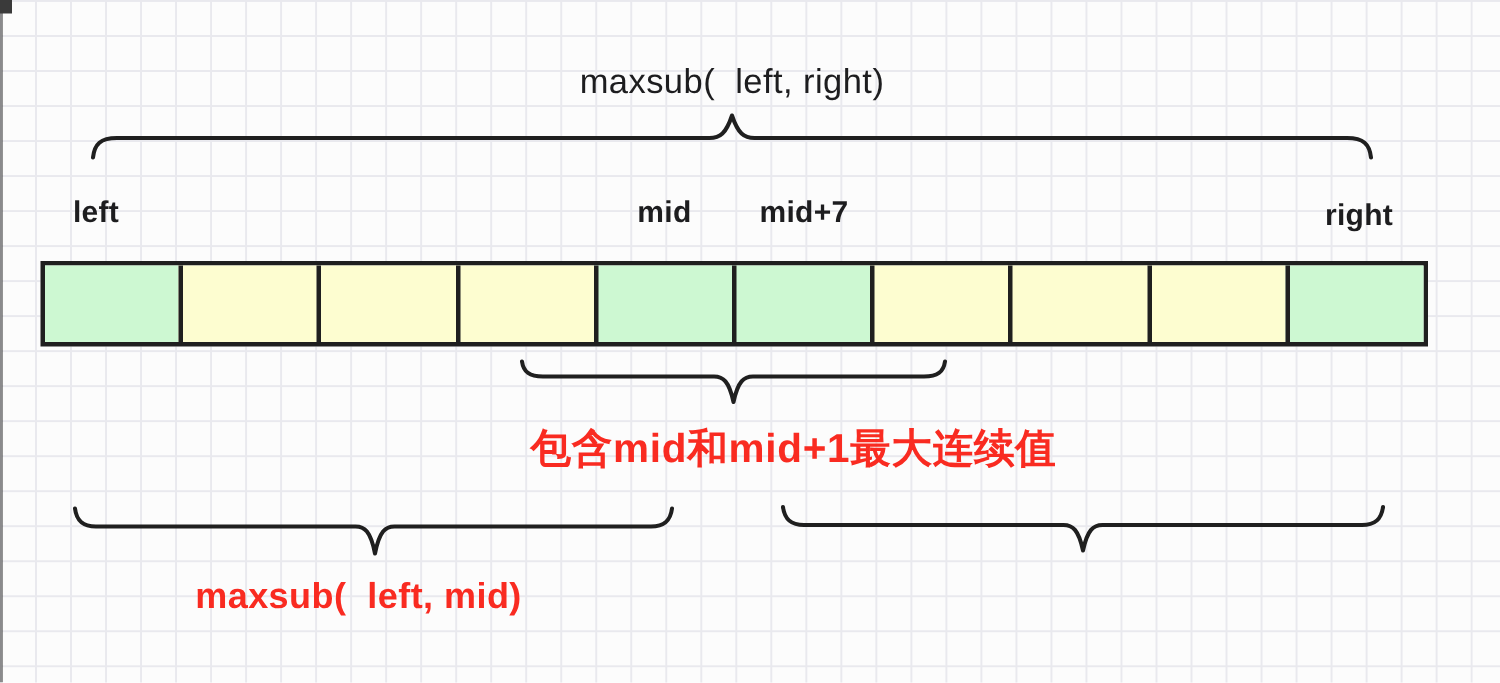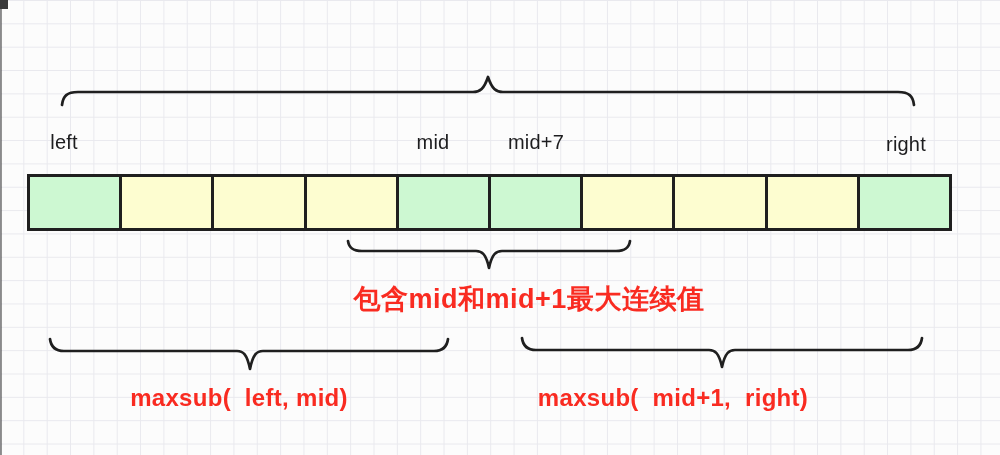--- a/index.html
+++ b/index.html
@@ -21,24 +21,24 @@
   }
 
   
   .txt { position: absolute; white-space: pre; transform: translateX(-50%); }
   #title {
     top: 41px; left: 488px;
     font-size: 23px; font-weight: 500; letter-spacing: 0.3px;
   }
   .ptr-label {
     top: 131px;
-    font-size: 20px; font-weight: 400; letter-spacing: 0.2px;
+    font-size: 20px; font-weight: 700; letter-spacing: 0.2px;
   }
   #label-left  { left: 64px;  }
-  #label-mid   { left: 433px; }
+  #label-mid   { left: 443px; }
   #label-mid1  { left: 536px; }
   #label-right { left: 906px; top: 133px; text-align: center; }
 
   .red { color: var(--accent-red); }
   #caption-cross {
     top: 281px; left: 494px;
     font-size: 27px; font-weight: 700; letter-spacing: 0.5px; margin-left: 35px;
   }
   #caption-left-half {
     top: 384px; left: 239px;
@@ -98,20 +98,21 @@
   <div id="edge-line"></div>
   <div id="edge-corner"></div>
 
   <svg id="braces" viewBox="0 0 1000 455">
     <path d="M 62 105 C 63 96 67 92 78 92 L 473 92 C 480 92 484 89 488 77 C 492 89 496 92 503 92 L 898 92 C 909 92 913 96 914 105"></path>
     <path d="M 348 241 C 349 248 353 251 362 251 L 476 251 C 482 251 486 254 489 268 C 492 254 496 251 502 251 L 616 251 C 625 251 629 248 630 241"></path>
     <path d="M 50 339 C 51 347 55 351 64 351 L 237 351 C 243 351 247 354 250 369 C 253 354 257 351 263 351 L 434 351 C 443 351 447 347 448 339"></path>
     <path d="M 522 338 C 523 346 527 350 536 350 L 709 350 C 715 350 719 353 722 367 C 725 353 729 350 735 350 L 908 350 C 917 350 921 346 922 338"></path>
   </svg>
 
+  <div id="title" class="txt">maxsub(  left, right)</div>
 
   <div id="label-left" class="txt ptr-label">left</div>
   <div id="label-mid" class="txt ptr-label">mid</div>
   <div id="label-mid1" class="txt ptr-label">mid+7</div>
   <div id="label-right" class="txt ptr-label">right</div>
 
   <div id="array">
       <div class="cell green"></div>
       <div class="cell yellow"></div>
       <div class="cell yellow"></div>
@@ -119,15 +120,14 @@
       <div class="cell green"></div>
       <div class="cell green"></div>
       <div class="cell yellow"></div>
       <div class="cell yellow"></div>
       <div class="cell yellow"></div>
       <div class="cell green"></div>
     </div>
 
   <div id="caption-cross" class="txt red">包含mid和mid+1最大连续值</div>
   <div id="caption-left-half" class="txt red">maxsub(  left, mid)</div>
-  <div id="caption-right-half" class="txt red">maxsub(  mid+1,  right)</div>
 
 </div>
 
 </body></html>

